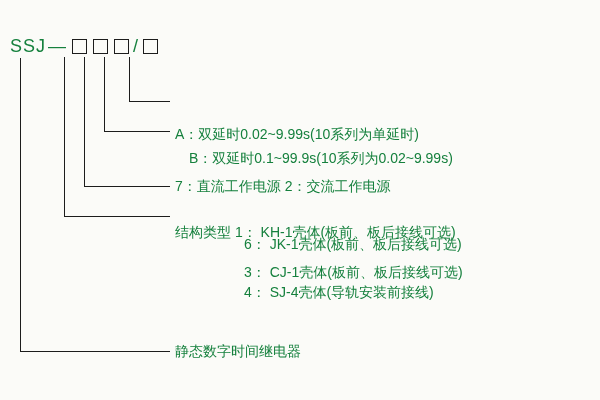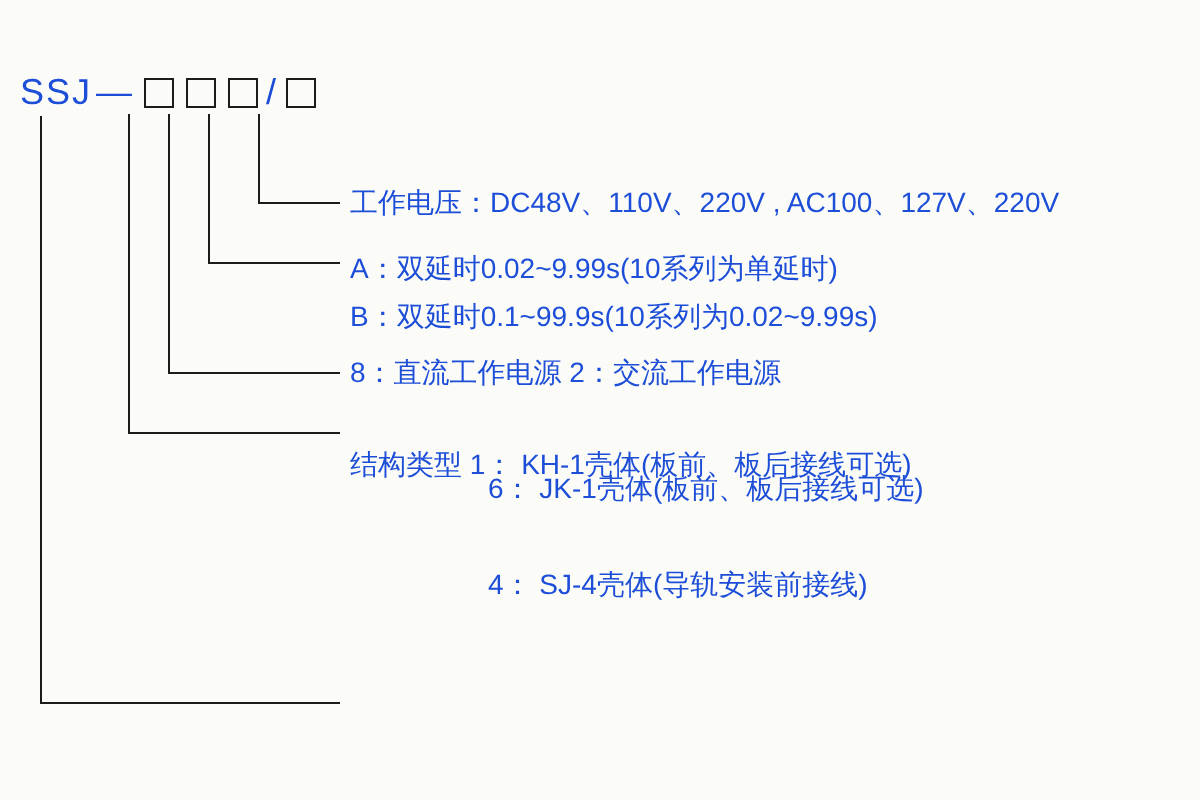--- a/index.html
+++ b/index.html
@@ -6,21 +6,21 @@
     margin: 0;
     padding: 0;
     background: #ffffff;
     font-family: "Liberation Sans", "DejaVu Sans", sans-serif;
   }
   .stage {
     position: relative;
     width: 600px;
     height: 400px;
     background: #fbfbf8;
-    color: #1d4ed8;
+    color: #15803d;
     overflow: hidden;
   }
   
   .model {
     position: absolute;
     left: 10px;
     top: 36px;
     display: flex;
     align-items: center;
     font-size: 18px;
@@ -81,21 +81,22 @@
   <div class="vline" style="left:84px;  top:57px; height:129px;"></div>
   <div class="vline" style="left:104px; top:57px; height:74px;"></div>
   <div class="vline" style="left:129px; top:57px; height:44px;"></div>
 
   <div class="hline" style="left:129px; top:101px; width:41px;"></div>
   <div class="hline" style="left:104px; top:131px; width:66px;"></div>
   <div class="hline" style="left:84px;  top:186px; width:86px;"></div>
   <div class="hline" style="left:64px;  top:216px; width:106px;"></div>
   <div class="hline" style="left:20px;  top:351px; width:150px;"></div>
 
-  <div class="row" style="top:93px;">工作电压：DC48V、110V、220V , AC100、127V、220V</div>
   <div class="row" style="top:126px;">A：双延时0.02~9.99s(10系列为单延时)</div>
-  <div class="row" style="top:150px;">B：双延时0.1~99.9s(10系列为0.02~9.99s)</div>
-  <div class="row" style="top:178px;">8：直流工作电源 2：交流工作电源</div>
+  <div class="row" style="top:150px;margin-left:14px;">B：双延时0.1~99.9s(10系列为0.02~9.99s)</div>
+  <div class="row" style="top:178px;">7：直流工作电源 2：交流工作电源</div>
   <div class="row" style="top:224px;">结构类型 1： KH-1壳体(板前、板后接线可选)</div>
   <div class="row indent" style="top:236px;">6： JK-1壳体(板前、板后接线可选)</div>
+  <div class="row indent" style="top:264px;">3： CJ-1壳体(板前、板后接线可选)</div>
   <div class="row indent" style="top:284px;">4： SJ-4壳体(导轨安装前接线)</div>
+  <div class="row" style="top:343px;">静态数字时间继电器</div>
 
 </div>
 
 </body></html>

